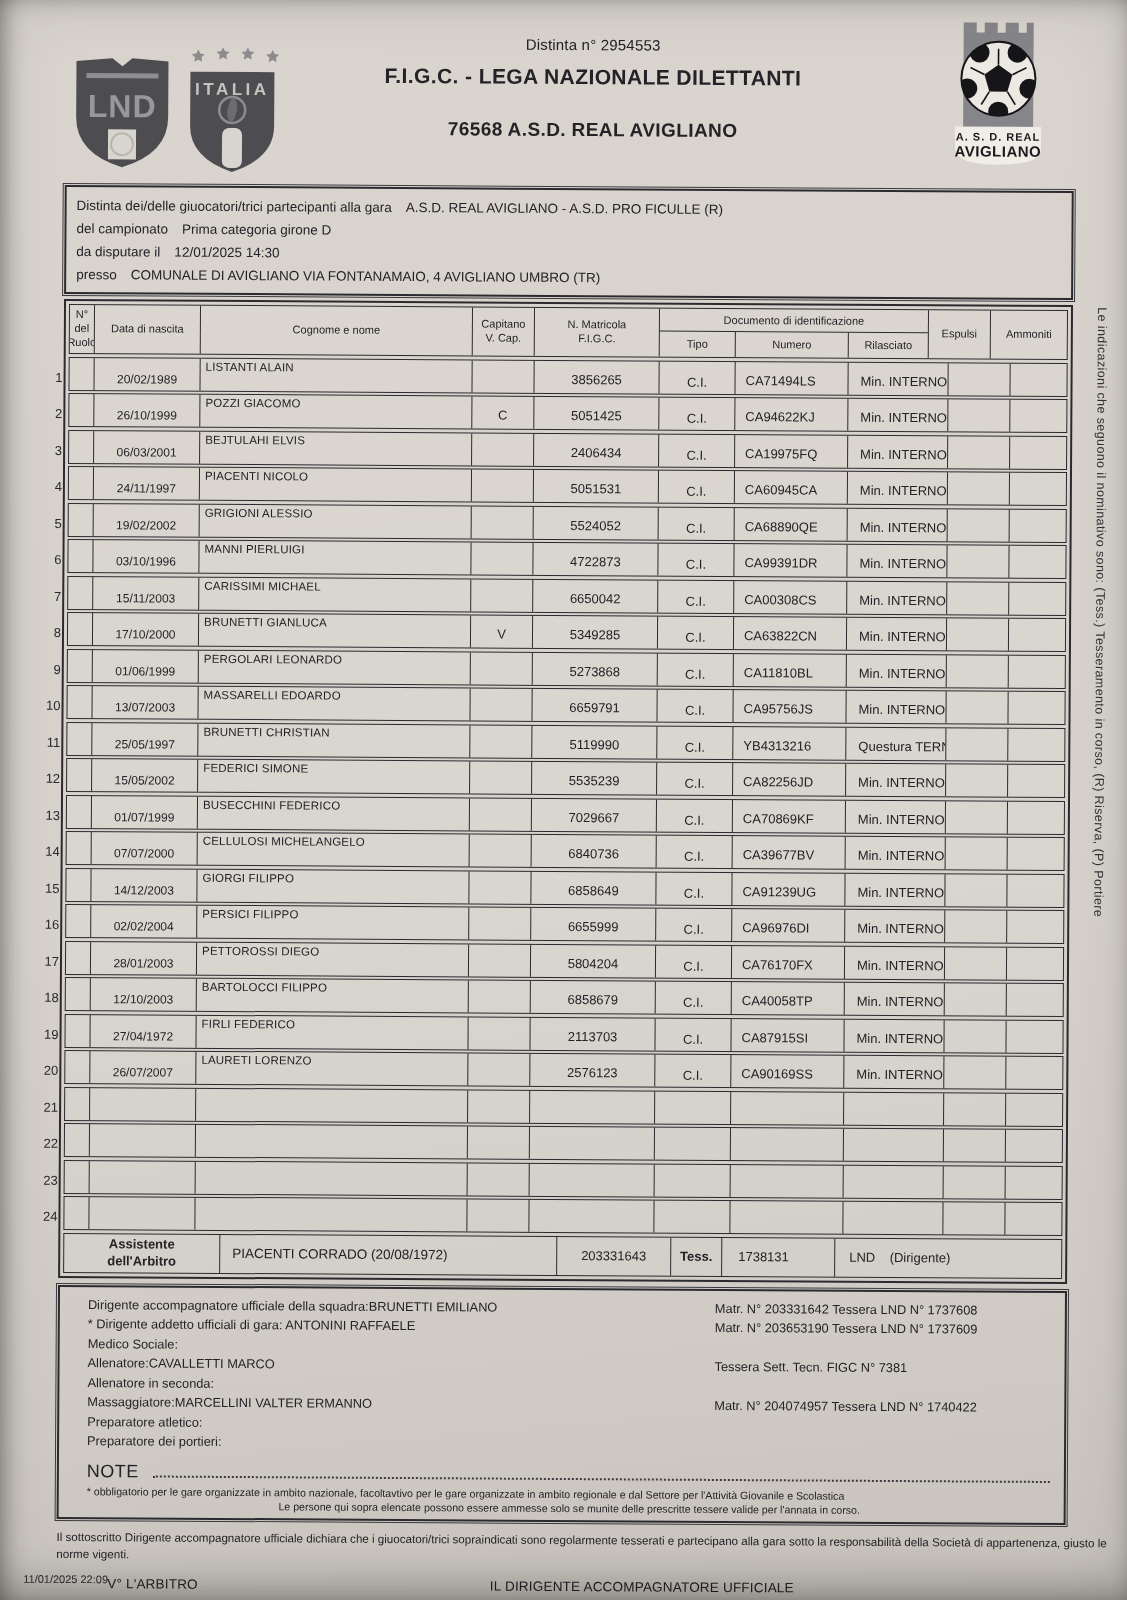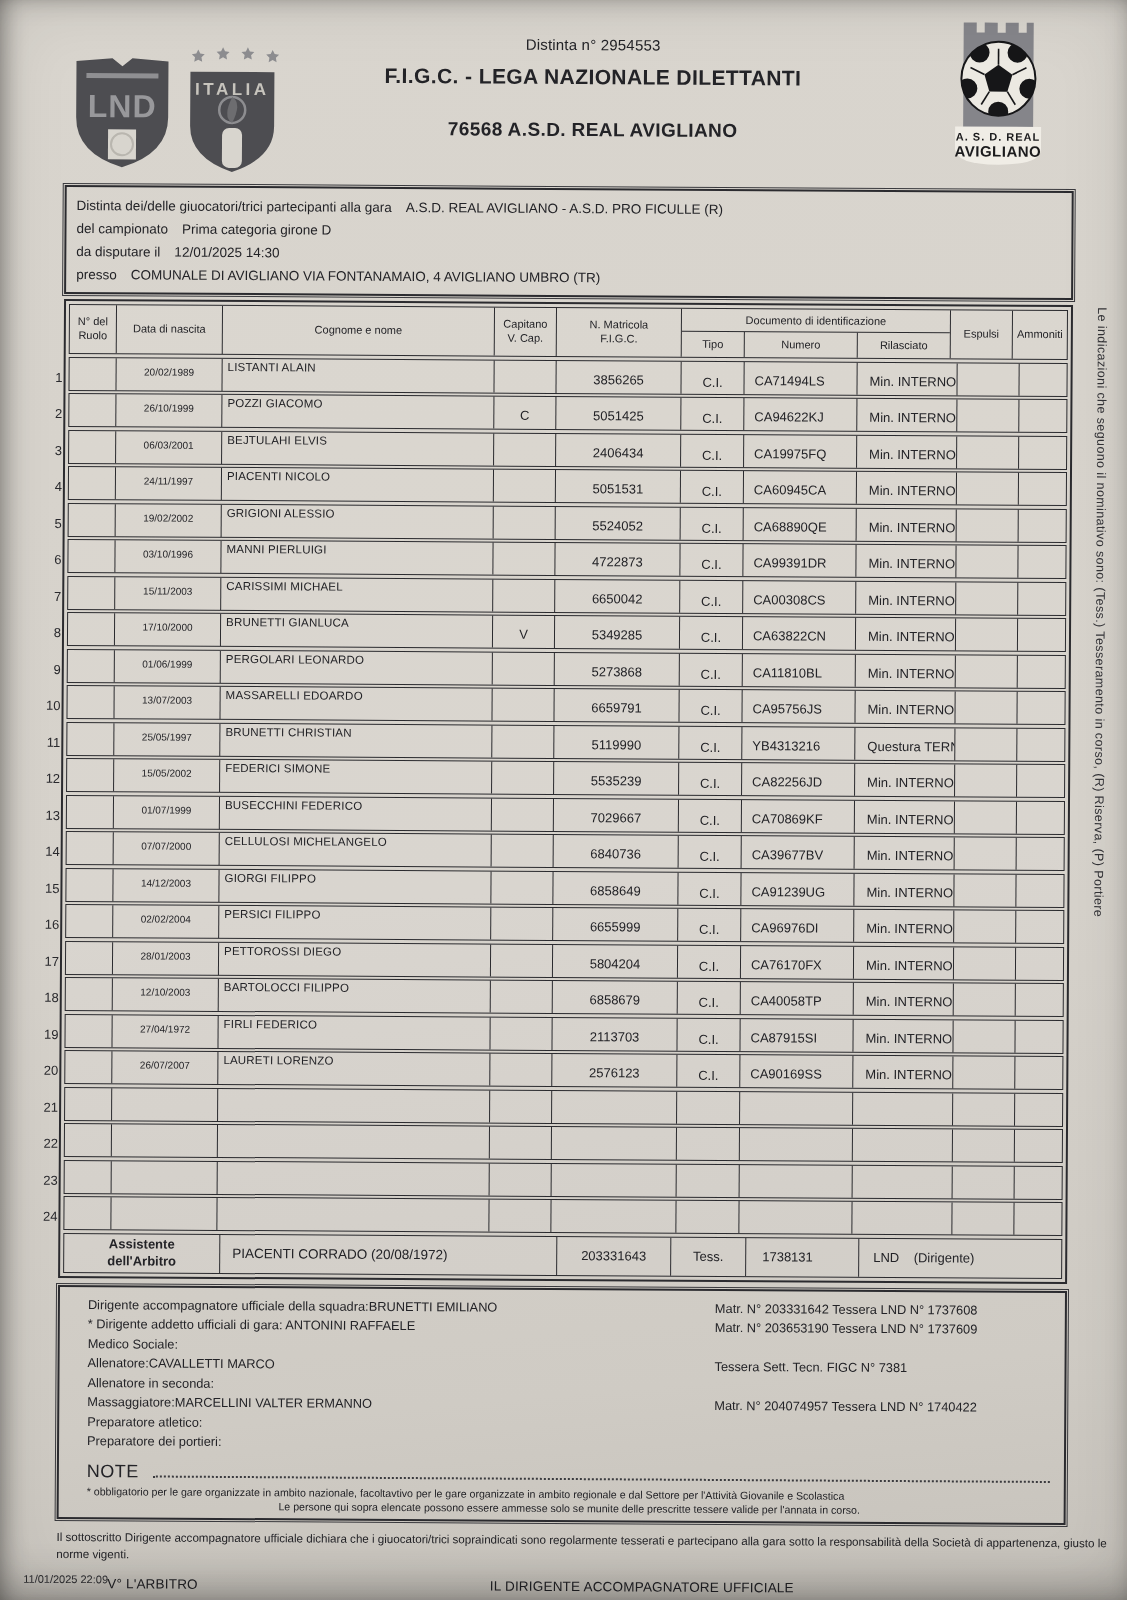--- a/index.html
+++ b/index.html
@@ -33,48 +33,48 @@
   .info-box{ margin:6px 57px 0 61px; padding:7px 12px 6px 10px; }
   .info-line{ display:flex; gap:14px; font-size:13.5px; line-height:23px; white-space:nowrap; }
   .info-line .lbl{ flex:none; }
 
   
   .table-wrap{ position:relative; margin:5px 57px 0 61px; }
   .table-outer{ border:2px solid #2b2b2f; padding:3px 3px 3px 3px; }
   .grid-row{ display:flex; border:1.5px solid #2b2b2f; background:rgba(255,255,255,.06); }
   .cell{ border-right:1.5px solid #2b2b2f; overflow:hidden; }
   .cell:last-child{ border-right:none; }
-  .c-ruolo{width:47px}.c-dob{width:106px}.c-name{width:272px}.c-cap{width:62px}
-  .c-matr{width:125px}.c-tipo{width:63px}.c-num{width:113px}.c-ril{width:100px}
+  .c-ruolo{width:25px}.c-dob{width:106px}.c-name{width:272px}.c-cap{width:62px}
+  .c-matr{width:125px}.c-tipo{width:76px}.c-num{width:113px}.c-ril{width:100px}
   .c-esp{width:62px}.c-amm{flex:1}
 
   .thead{ height:50px; margin-bottom:2.5px; font-size:11px; text-align:center; }
   .thead .cell{ display:flex; align-items:center; justify-content:center; white-space:pre-line; line-height:1.25; }
   .doc-group{ width:269px; display:flex; flex-direction:column; border-right:1.5px solid #2b2b2f; }
   .doc-top{ height:23px; border-bottom:1.5px solid #2b2b2f; display:flex; align-items:center; justify-content:center; }
   .doc-bottom{ flex:1; display:flex; }
   .doc-bottom .cell{ display:flex; align-items:center; justify-content:center; }
 
   .prow{ position:relative; height:34px; margin-bottom:2.5px; }
   .rownum{ position:absolute; left:-34px; bottom:5px; width:27px; text-align:right; font-size:13px; color:#2a2a2e; }
   .prow .cell{ display:flex; }
   .prow .c-name{ align-items:flex-start; padding:2px 5px; font-size:11.5px; letter-spacing:.2px; white-space:nowrap; }
-  .prow .c-dob{ align-items:flex-end; justify-content:center; padding-bottom:13px; font-size:10px;text-align:right; }
+  .prow .c-dob{ align-items:flex-end; justify-content:center; padding-bottom:4px; font-size:12px;text-align:right; }
   .prow .c-cap{ align-items:flex-end; justify-content:center; padding-bottom:6px; font-size:13px; }
   .prow .c-matr{ align-items:flex-end; justify-content:center; padding-bottom:6px; font-size:13px; }
   .prow .c-tipo{ align-items:flex-end; justify-content:center; padding-bottom:4px; font-size:13px; }
   .prow .c-num{ align-items:flex-end; padding:0 0 6px 10px; font-size:13px; }
   .prow .c-ril{ align-items:flex-end; padding:0 0 6px 12px; font-size:13px; white-space:nowrap; }
 
   .arow{ height:40px; margin-top:1px; font-size:13px; }
   .arow .cell{ display:flex; align-items:center; }
   .a-label{ width:156px; justify-content:center; text-align:center; font-weight:bold; white-space:pre-line; line-height:1.3; font-size:13px; }
   .a-name{ width:337px; padding-left:12px; font-size:13.5px; }
   .a-matr{ width:114px; justify-content:center; }
-  .a-tipo{ width:75px; justify-content:center; }
+  .a-tipo{ width:51px; justify-content:center;font-weight:bold; }
   .a-num{ width:113px; padding-left:16px; }
   .a-ril{ flex:1; padding-left:14px; white-space:pre; }
 
   .side-note{ position:absolute; top:2px; right:-36px; height:990px; writing-mode:vertical-rl;
               font-size:12.5px; letter-spacing:.4px; color:#333337; white-space:nowrap; }
 
   
   .staff-box{ margin:7px 57px 0 61px; padding:8px 12px 6px 28px; }
   .staff-row{ display:flex; font-size:12.8px; line-height:19.5px; }
   .staff-row .sl{ flex:1; }

